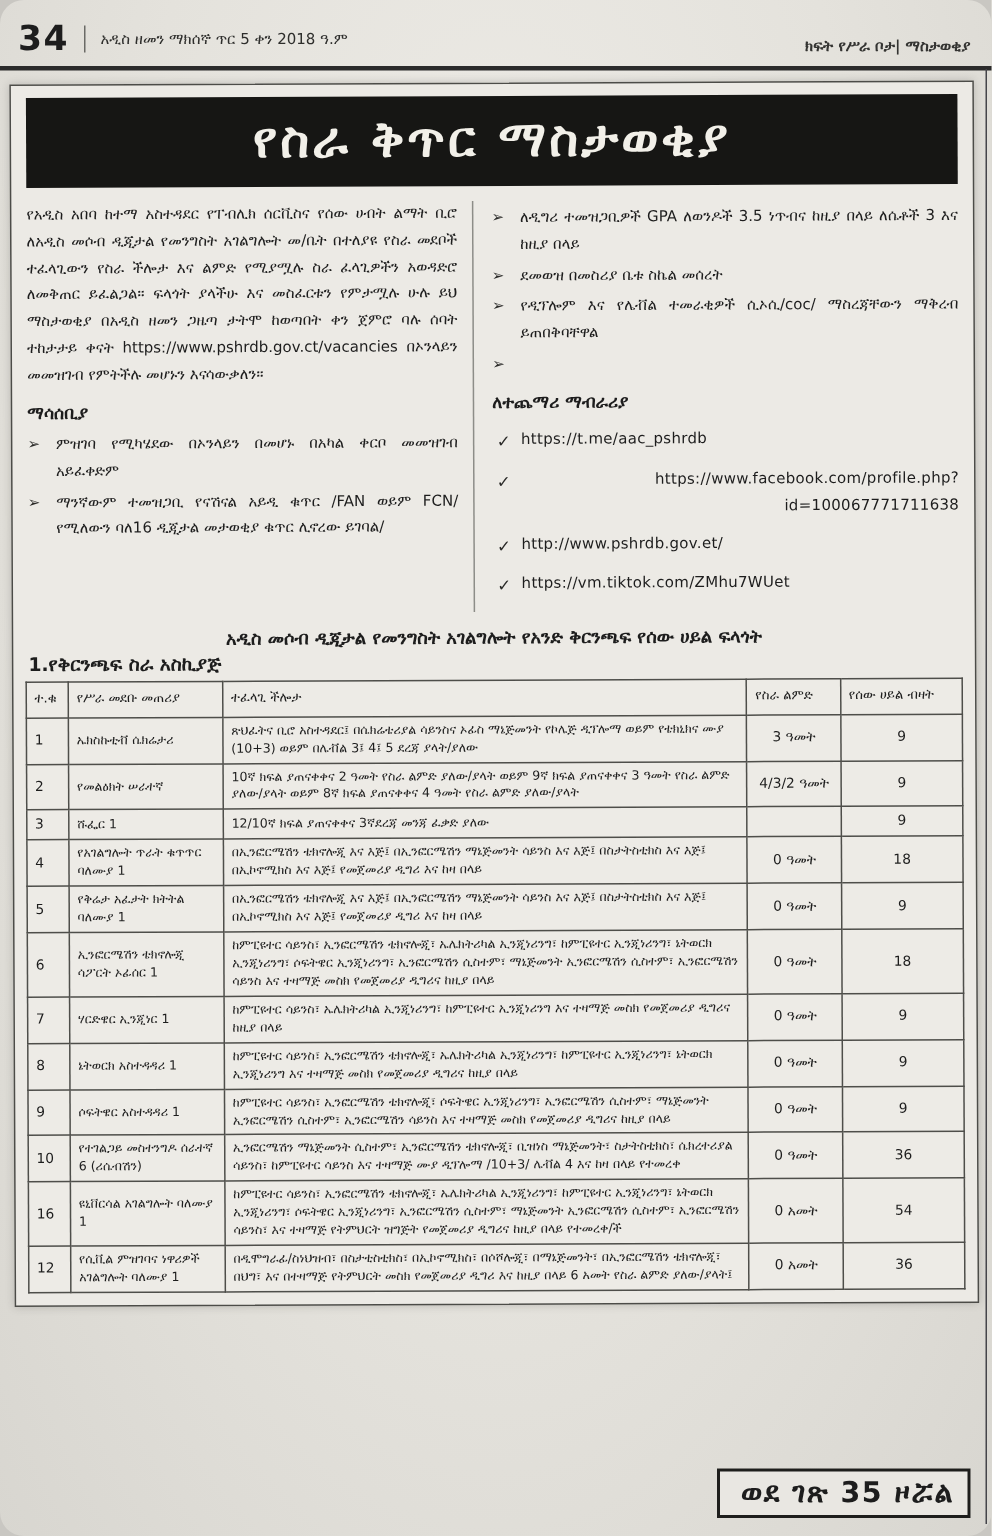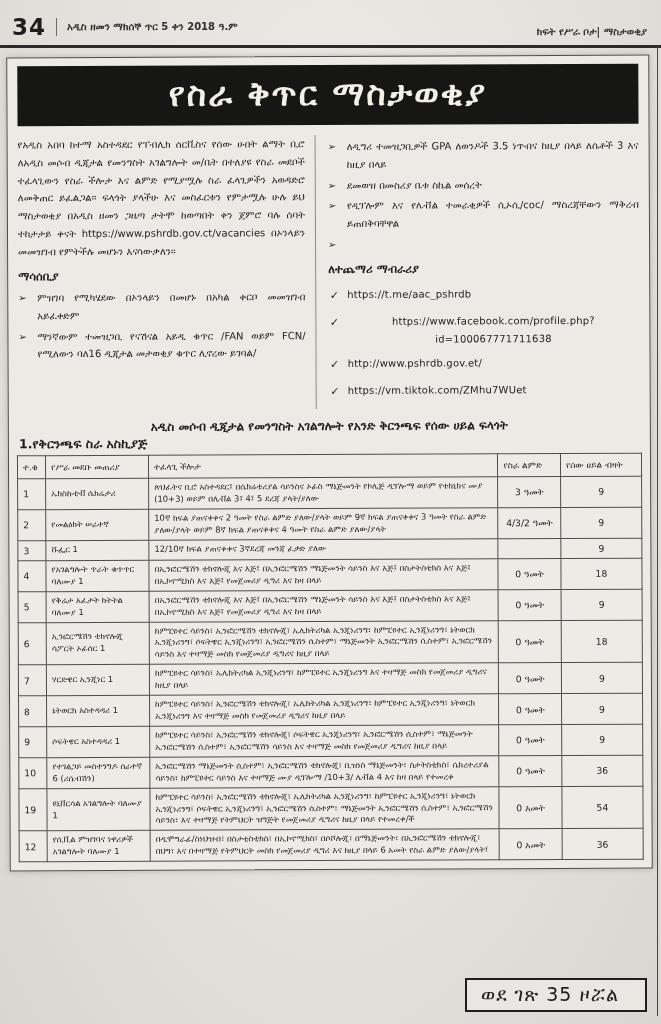--- a/index.html
+++ b/index.html
@@ -6,31 +6,32 @@
   body{
     width:661px;height:1024px;
     background:#c9c7c2;
     font-family:"DejaVu Sans","Liberation Sans",sans-serif;
     color:#1d1d1d;
     position:relative;overflow:hidden;
   }
   .page{
     position:absolute;inset:0;
     background:radial-gradient(ellipse at 50% 30%, #eeece7 0%, #e4e2dc 55%, #d8d6d0 100%);
+    border-radius:16px;
   }
   
   .masthead{
     display:flex;justify-content:space-between;align-items:flex-end;
     padding:10px 14px 5px 12px;
     border-bottom:3px solid #2b2b2b;
   }
   .mast-left{display:flex;align-items:center;gap:10px;}
   .page-num{font-size:23px;font-weight:bold;letter-spacing:1px;}
   .mast-divider{width:1px;height:18px;background:#6a6a66;display:inline-block;}
-  .edition{font-size:10px;font-weight:bold;color:#2e2e2c;text-align:right;}
+  .edition{font-size:10px;font-weight:normal;color:#2e2e2c;text-align:right;}
   .section-label{font-size:10px;font-weight:bold;color:#343432;padding-bottom:2px;margin-top:16px;}
   
   .announce-box{
     margin:8px 10px 0 8px;
     border:1.5px solid #4c4c48;
     background:#eceae5;
     padding:6px 8px 8px 8px;
     transform:rotate(-0.25deg);
     box-shadow:0 0 6px rgba(60,60,55,.25);
   }
@@ -46,21 +47,21 @@
   .columns{display:flex;padding:2px 2px 4px 2px;}
   .col{font-size:10px;line-height:1.78;}
   .col-left{width:48%;padding-right:10px;}
   .col-right{width:52%;border-left:1px solid #8d8d88;padding-left:12px;}
   .intro{margin:0 0 4px 0;text-align:justify;}
   .sub-head{font-weight:bold;font-size:11.5px;margin:5px 0 3px 0;}
   .bullet{display:flex;gap:7px;margin:3px 0;text-align:justify;}
   .marker{flex:0 0 12px;color:#2a2a28;}
   .marker.arrow::before{content:"\27A2";font-size:10px;}
   .marker.check::before{content:"\2713";font-size:11px;}
-  #link-list .bullet{margin:7px 0;text-align:center;}
+  #link-list .bullet{margin:7px 0;text-align:right;}
   #link-list .bullet-text{letter-spacing:.2px;}
   
   .table-heading{
     text-align:center;font-weight:bold;font-size:12px;margin:6px 0 2px 0;
   }
   .table-subheading{font-weight:bold;font-size:12.5px;margin:2px 0 3px 2px;}
   table.vacancy-table{
     width:100%;border-collapse:collapse;
     font-size:8.4px;line-height:1.42;
     background:#edebe6;
@@ -76,22 +77,22 @@
   .w-pos{width:16.5%;margin-left:16px;}
   .w-qual{width:56%;}
   .w-exp{width:10%;}
   .w-count{width:13%;}
   .vacancy-table td:nth-child(4),.vacancy-table td:nth-child(5){text-align:center;font-size:9.2px;}
   .vacancy-table td:nth-child(1){text-align:left;font-size:9.2px;}
   
   .continuation{
     position:absolute;right:14px;bottom:12px;
     border:2.5px solid #1e1e1c;
-    padding:3px 26px 4px 14px;
-    font-size:19px;font-weight:normal;letter-spacing:1px;
+    padding:3px 9px 4px 14px;
+    font-size:19px;font-weight:bold;letter-spacing:1px;
     background:#e9e7e2;
   }
   .edge-rule{
     position:absolute;top:46px;bottom:8px;right:3px;width:1px;background:#45454a;
   }
 </style>
 </head>
 <body>
 
 <div class="page">
@@ -242,21 +243,21 @@
             <td>9</td>
           </tr>
           <tr>
             <td>10</td>
             <td>የተገልጋይ መስተንግዶ ሰራተኛ 6 (ሪሴብሽን)</td>
             <td>ኢንፎርሜሽን ማኔጅመንት ሲስተም፣ ኢንፎርሜሽን ቴክኖሎጂ፣ ቢዝነስ ማኔጅመንት፣ ስታትስቲክስ፣ ሴክረተሪያል ሳይንስ፣ ከምፒዩተር ሳይንስ እና ተዛማጅ ሙያ ዲፕሎማ /10+3/ ሌቭል 4 እና ከዛ በላይ የተመረቀ</td>
             <td>0 ዓመት</td>
             <td>36</td>
           </tr>
           <tr>
-            <td>19</td>
+            <td>16</td>
             <td>ዩኒቨርሳል አገልግሎት ባለሙያ 1</td>
             <td>ከምፒዩተር ሳይንስ፣ ኢንፎርሜሽን ቴክኖሎጂ፣ ኤሌክትሪካል ኢንጂነሪንግ፣ ከምፒዩተር ኢንጂነሪንግ፣ ኔትወርክ ኢንጂነሪንግ፣ ሶፍትዌር ኢንጂነሪንግ፣ ኢንፎርሜሽን ሲስተም፣ ማኔጅመንት ኢንፎርሜሽን ሲስተም፣ ኢንፎርሜሽን ሳይንስ፣ እና ተዛማጅ የትምህርት ዝግጅት የመጀመሪያ ዲግሪና ከዚያ በላይ የተመረቀ/ች</td>
             <td>0 አመት</td>
             <td>54</td>
           </tr>
           <tr>
             <td>12</td>
             <td>የሲቪል ምዝገባና ነዋሪዎች አገልግሎት ባለሙያ 1</td>
             <td>በዲሞግራፊ/ስነህዝብ፣ በስታቲስቲክስ፣ በኢኮኖሚክስ፣ በሶሾሎጂ፣ በማኔጅመንት፣ በኢንፎርሜሽን ቴክኖሎጂ፣ በህግ፣ እና በተዛማጅ የትምህርት መስክ የመጀመሪያ ዲግሪ እና ከዚያ በላይ 6 አመት የስራ ልምድ ያለው/ያላት፤</td>
             <td>0 አመት</td>

